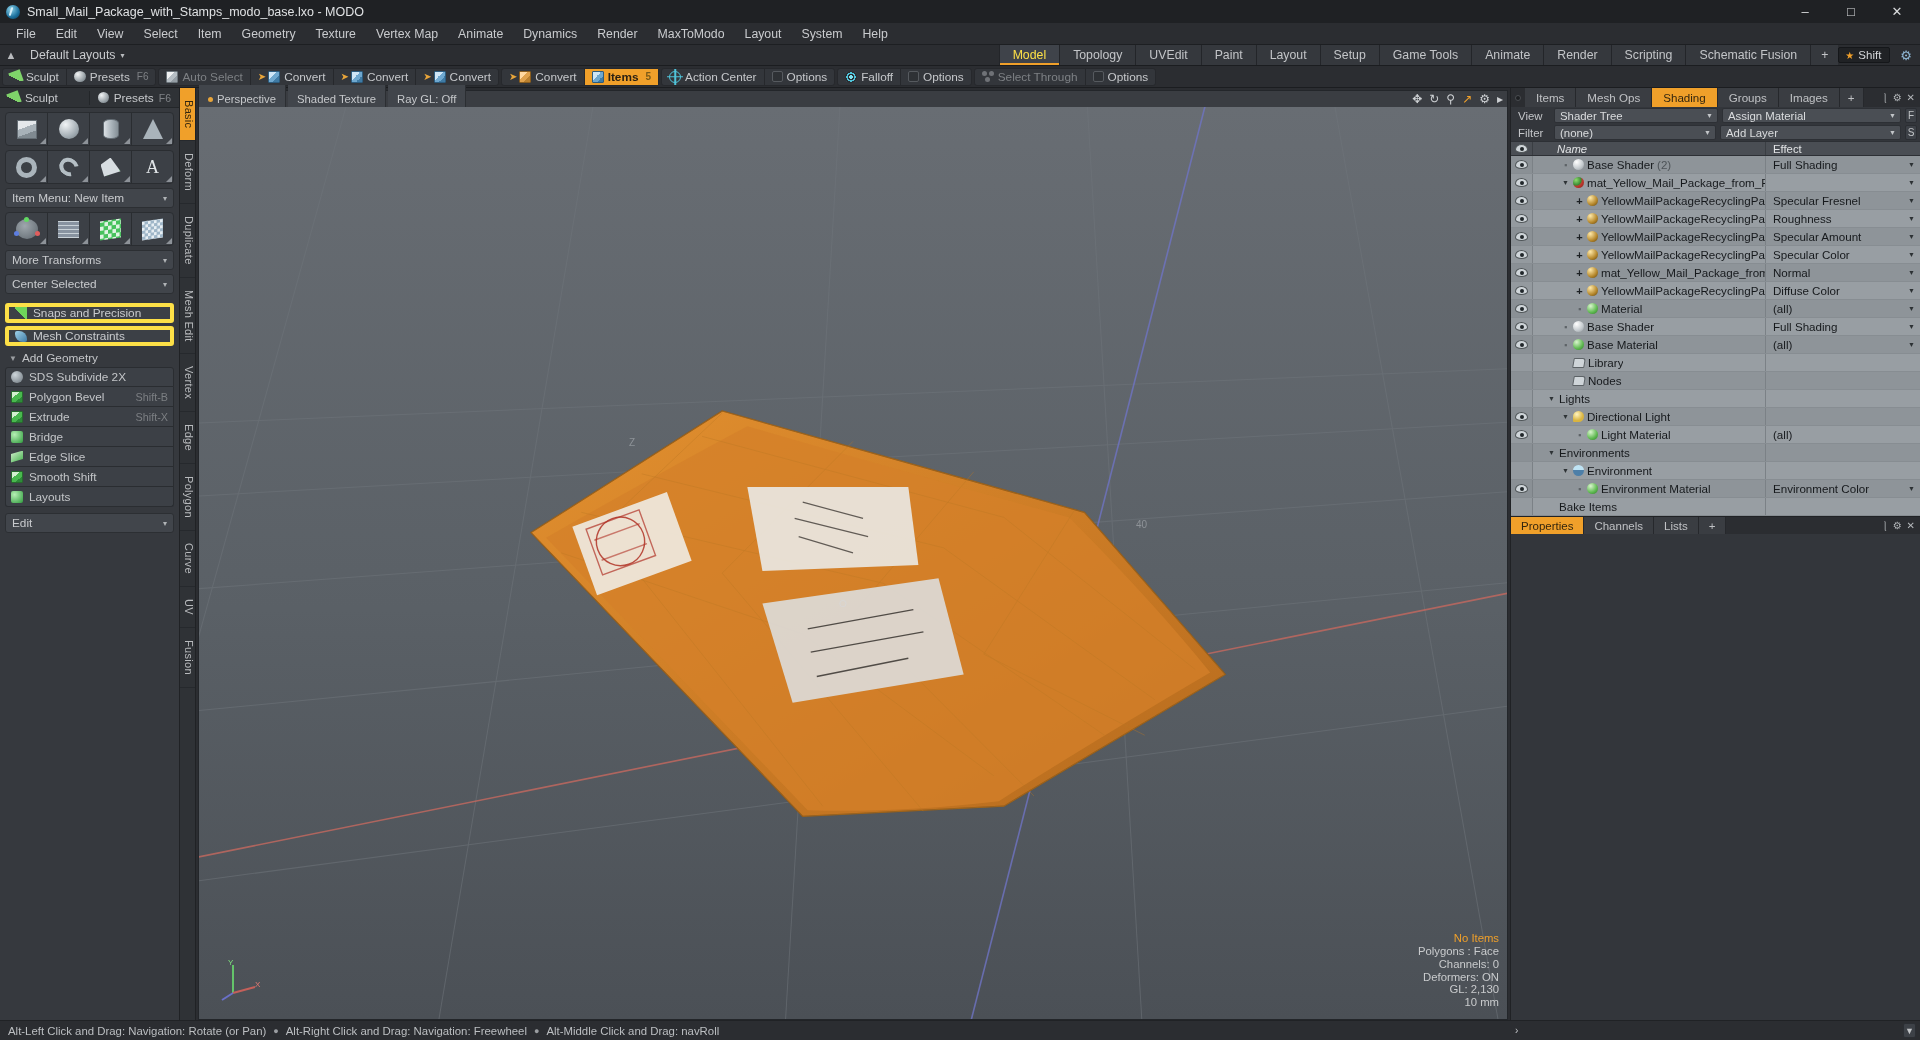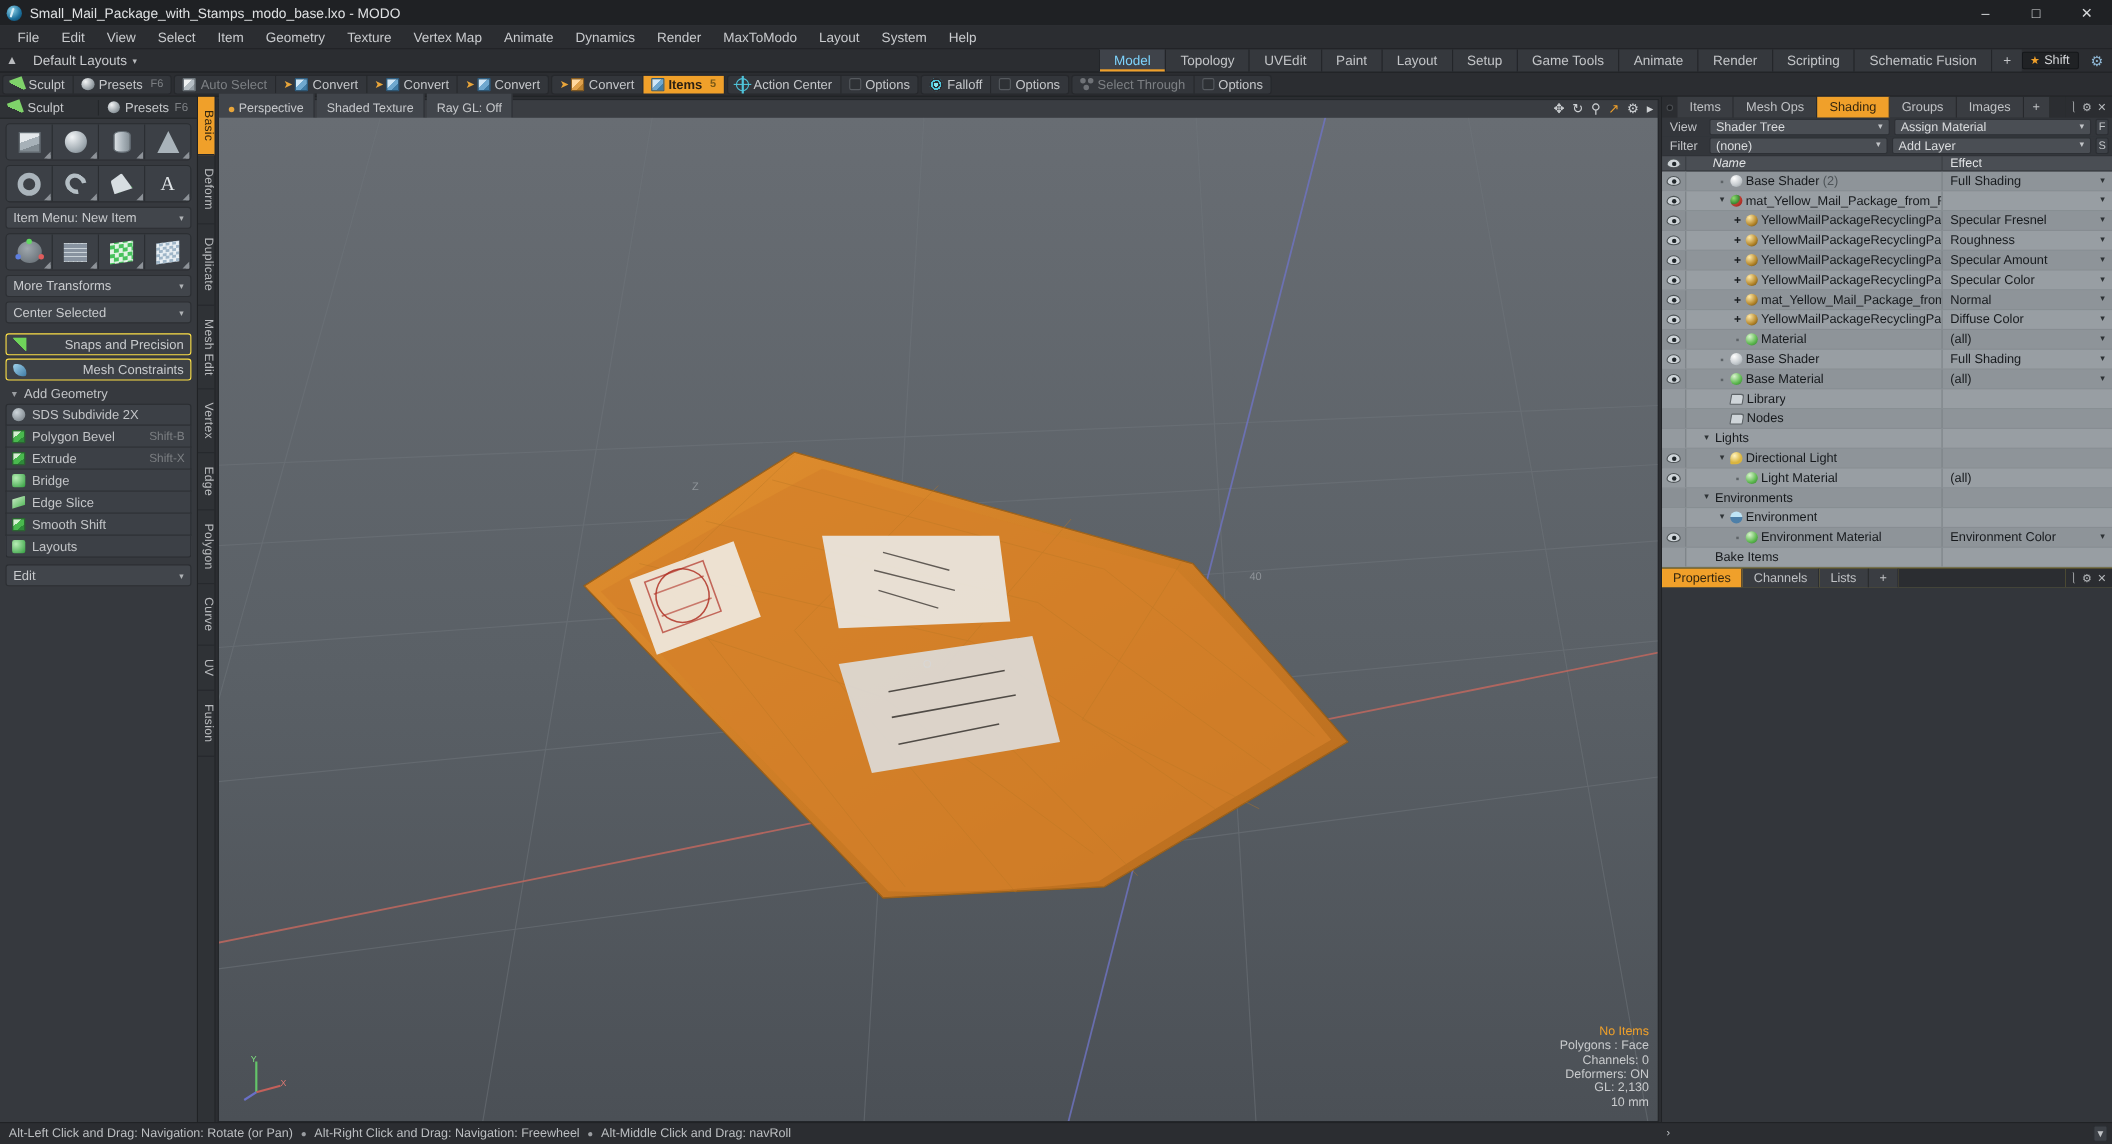--- a/index.html
+++ b/index.html
@@ -30,21 +30,21 @@
   
   .layoutrow { height:21px; background:#2b2d31; display:flex; align-items:stretch; flex:0 0 21px; position:relative;
                border-bottom:1px solid #1b1d20;}
   .ll-ico{width:22px;display:flex;align-items:center;justify-content:center;color:#b9bbbe;font-size:11px;}
   .ll-label{display:flex;align-items:center;padding:0 8px;font-size:12.3px;color:#c9cbce;}
   .ll-label .car{margin-left:5px;font-size:8px;color:#b9bbbe;}
   .lt-spacer{flex:1 1 auto;}
   .ltabs{display:flex;align-items:stretch;}
   .ltab{padding:0 13px;display:flex;align-items:center;font-size:12.3px;color:#c3c5c8;
         border-left:1px solid #232529; position:relative; background:#35383d;}
-  .ltab.active{background:#3f434a;color:#7dd3fc;text-align:right;}
+  .ltab.active{background:#3f434a;color:#fde047;text-align:right;}
   .ltab.active:after{content:"";position:absolute;left:0;right:0;bottom:0;height:2px;background:#f0a02a;}
   .ltab.plus{padding:0 10px;color:#c3c5c8;}
   .lt-right{display:flex;align-items:center;padding-right:4px;background:#2b2d31;}
   .only-btn{display:flex;align-items:center;gap:4px;background:#202225;border:1px solid #15171a;
             border-radius:2px;padding:1px 8px 1px 6px;font-size:11.5px;color:#d5d7da;margin-right:6px;}
   .star{color:#f0a02a;font-size:10px;}
   .gear-s{color:#8fb7d4;font-size:13px;padding:0 4px;}
 
   
   .toolbar2{height:22px;background:#2b2d31;display:flex;align-items:center;flex:0 0 22px;gap:2px;padding:0 2px;
@@ -115,22 +115,22 @@
   .g-chk{width:21px;height:19px;background:repeating-conic-gradient(#46c25c 0 25%, #dff3e3 0 50%) 0/8px 8px;transform:skewY(-8deg);}
   .g-chk2{width:21px;height:19px;background:repeating-conic-gradient(#9fb6c8 0 25%, #e7eef3 0 50%) 0/6px 6px;transform:skewY(-8deg);}
 
   .listitem{height:20px;display:flex;align-items:center;gap:6px;padding:0 5px;font-size:11.8px;color:#c3c5c8;
             background:#3c4046;border:1px solid #2a2d31;border-top:none;}
   .listitem:first-child{border-top:1px solid #2a2d31;border-radius:3px 3px 0 0;}
   .listitem:last-child{border-radius:0 0 3px 3px;}
   .listitem .sc{margin-left:auto;color:#7c7f83;font-size:10.8px;}
   .grp-head{height:18px;display:flex;align-items:center;gap:5px;padding:0 4px;font-size:11.8px;color:#c3c5c8;}
   .grp-head .tri{font-size:8px;color:#9a9da1;}
-  .plainrow{height:20px;background:#3c4046;border:1px solid #fde047;border-radius:3px;display:flex;align-items:center;
-            padding:0 6px;font-size:11.8px;color:#c9cbce;margin-bottom:3px;justify-content:space-between;}
+  .plainrow{height:20px;background:#3c4046;border:4px solid #fde047;border-radius:3px;display:flex;align-items:center;
+            padding:0 6px;font-size:11.8px;color:#c9cbce;margin-bottom:3px;}
   .ic-snap{width:12px;height:12px;background:linear-gradient(45deg,transparent 45%,#6fd45a 45%);}
   .ic-mesh{width:12px;height:11px;background:linear-gradient(135deg,#9fd2ea,#3f7ba5);border-radius:2px 8px 2px 8px;}
   .ic-sds{width:12px;height:12px;border-radius:50%;background:radial-gradient(circle at 35% 32%,#cdd5da,#6c757c);}
   .ic-green{width:12px;height:12px;background:linear-gradient(140deg,#d3f0cf 0 35%,#49b94e 35% 70%,#2e8a39 70%);border:1px solid #276b2d;border-radius:1px;}
   .ic-bridge{width:12px;height:12px;background:radial-gradient(circle at 30% 30%,#b7eeb5,#2e9b3c);border-radius:2px;}
   .ic-slice{width:12px;height:12px;background:linear-gradient(140deg,#d3f0cf,#3fae47);clip-path:polygon(0 30%,100% 0,100% 70%,0 100%);}
 
   .leftspacer{flex:1 1 auto;}
 
   
@@ -208,21 +208,21 @@
   .sph.gold{background:radial-gradient(circle at 30% 26%,#ffe9a8,#b5872b 60%,#5d4212);}
   .sph.env{background:linear-gradient(180deg,#bfe4f5 0 48%,#4d7fa8 48%);}
   .sph.light{background:radial-gradient(circle at 35% 30%,#fff4c0,#d9b43f 60%);border-radius:50% 50% 50% 10%;}
   .fold{width:12px;height:10px;flex:0 0 12px;background:#cfd5d9;border:1px solid #5d6367;border-radius:1px 3px 1px 1px;
         transform:skewX(-10deg);}
   .txt{overflow:hidden;text-overflow:clip;white-space:nowrap;}
   .cnt2{color:#4e5458;}
   .treefill{flex:1 1 auto;background:#8e9499;}
 
   
-  .ptabs{height:18px;display:flex;align-items:stretch;background:#fde047;border-top:1px solid #202225;}
+  .ptabs{height:18px;display:flex;align-items:stretch;background:#7dd3fc;border-top:1px solid #202225;}
   .ptab{padding:0 10px;display:flex;align-items:center;font-size:11.5px;color:#c0c2c5;background:#3a3d42;
         border-right:1px solid #26282c;}
   .ptab.active{background:#f0a02a;color:#33260f;}
   .pbody{flex:1 1 auto;background:#33363b;}
 
   
   .statusbar{height:20px;flex:0 0 20px;display:flex;align-items:center;background:#2b2d31;
              border-top:1px solid #202225;font-size:11.4px;color:#bcbfc2;}
   .sb-left{flex:1 1 auto;padding-left:8px;display:flex;align-items:center;gap:7px;}
   .sb-bullet{color:#9a9da1;font-size:9px;}

